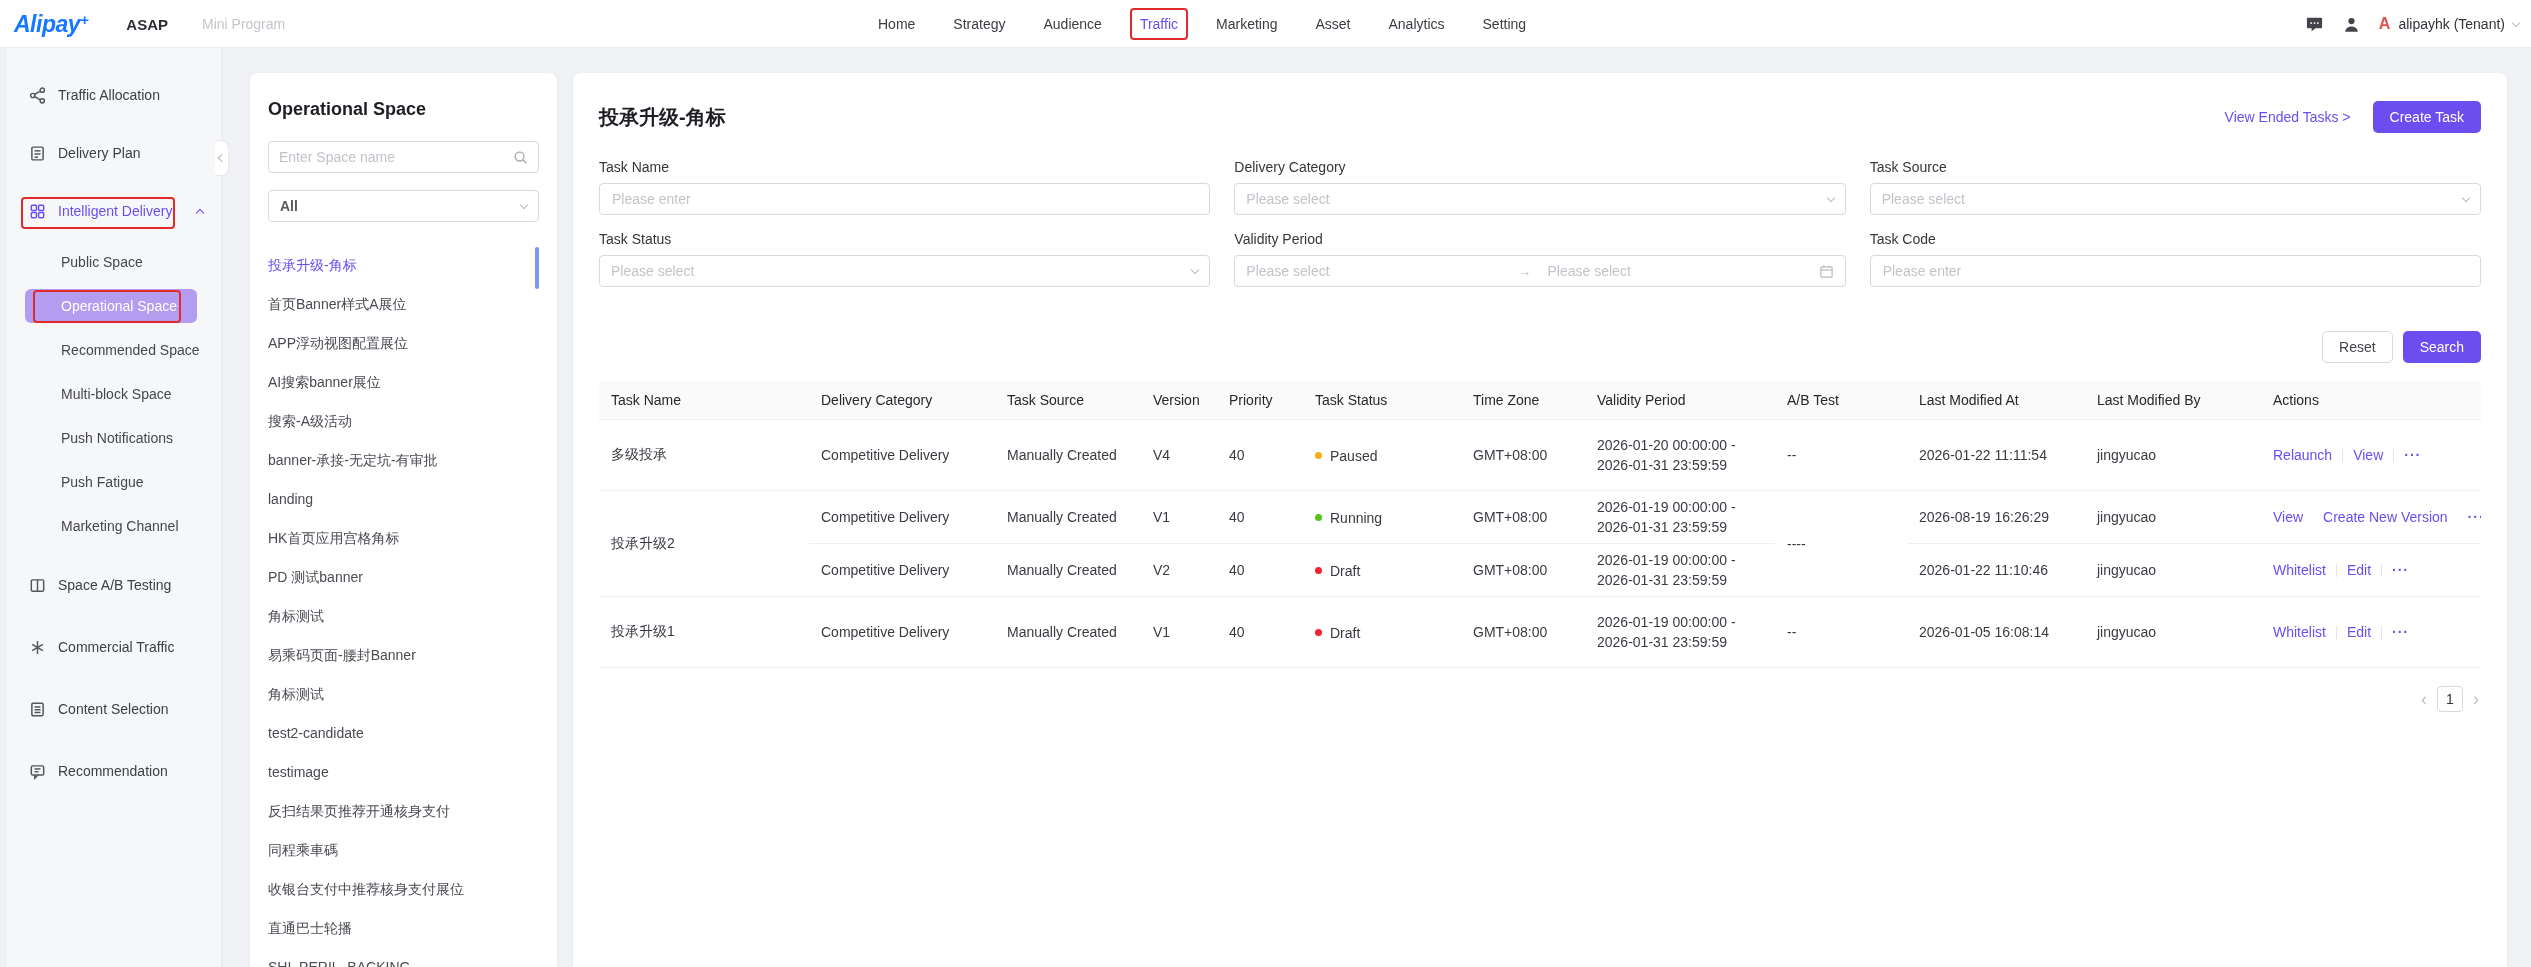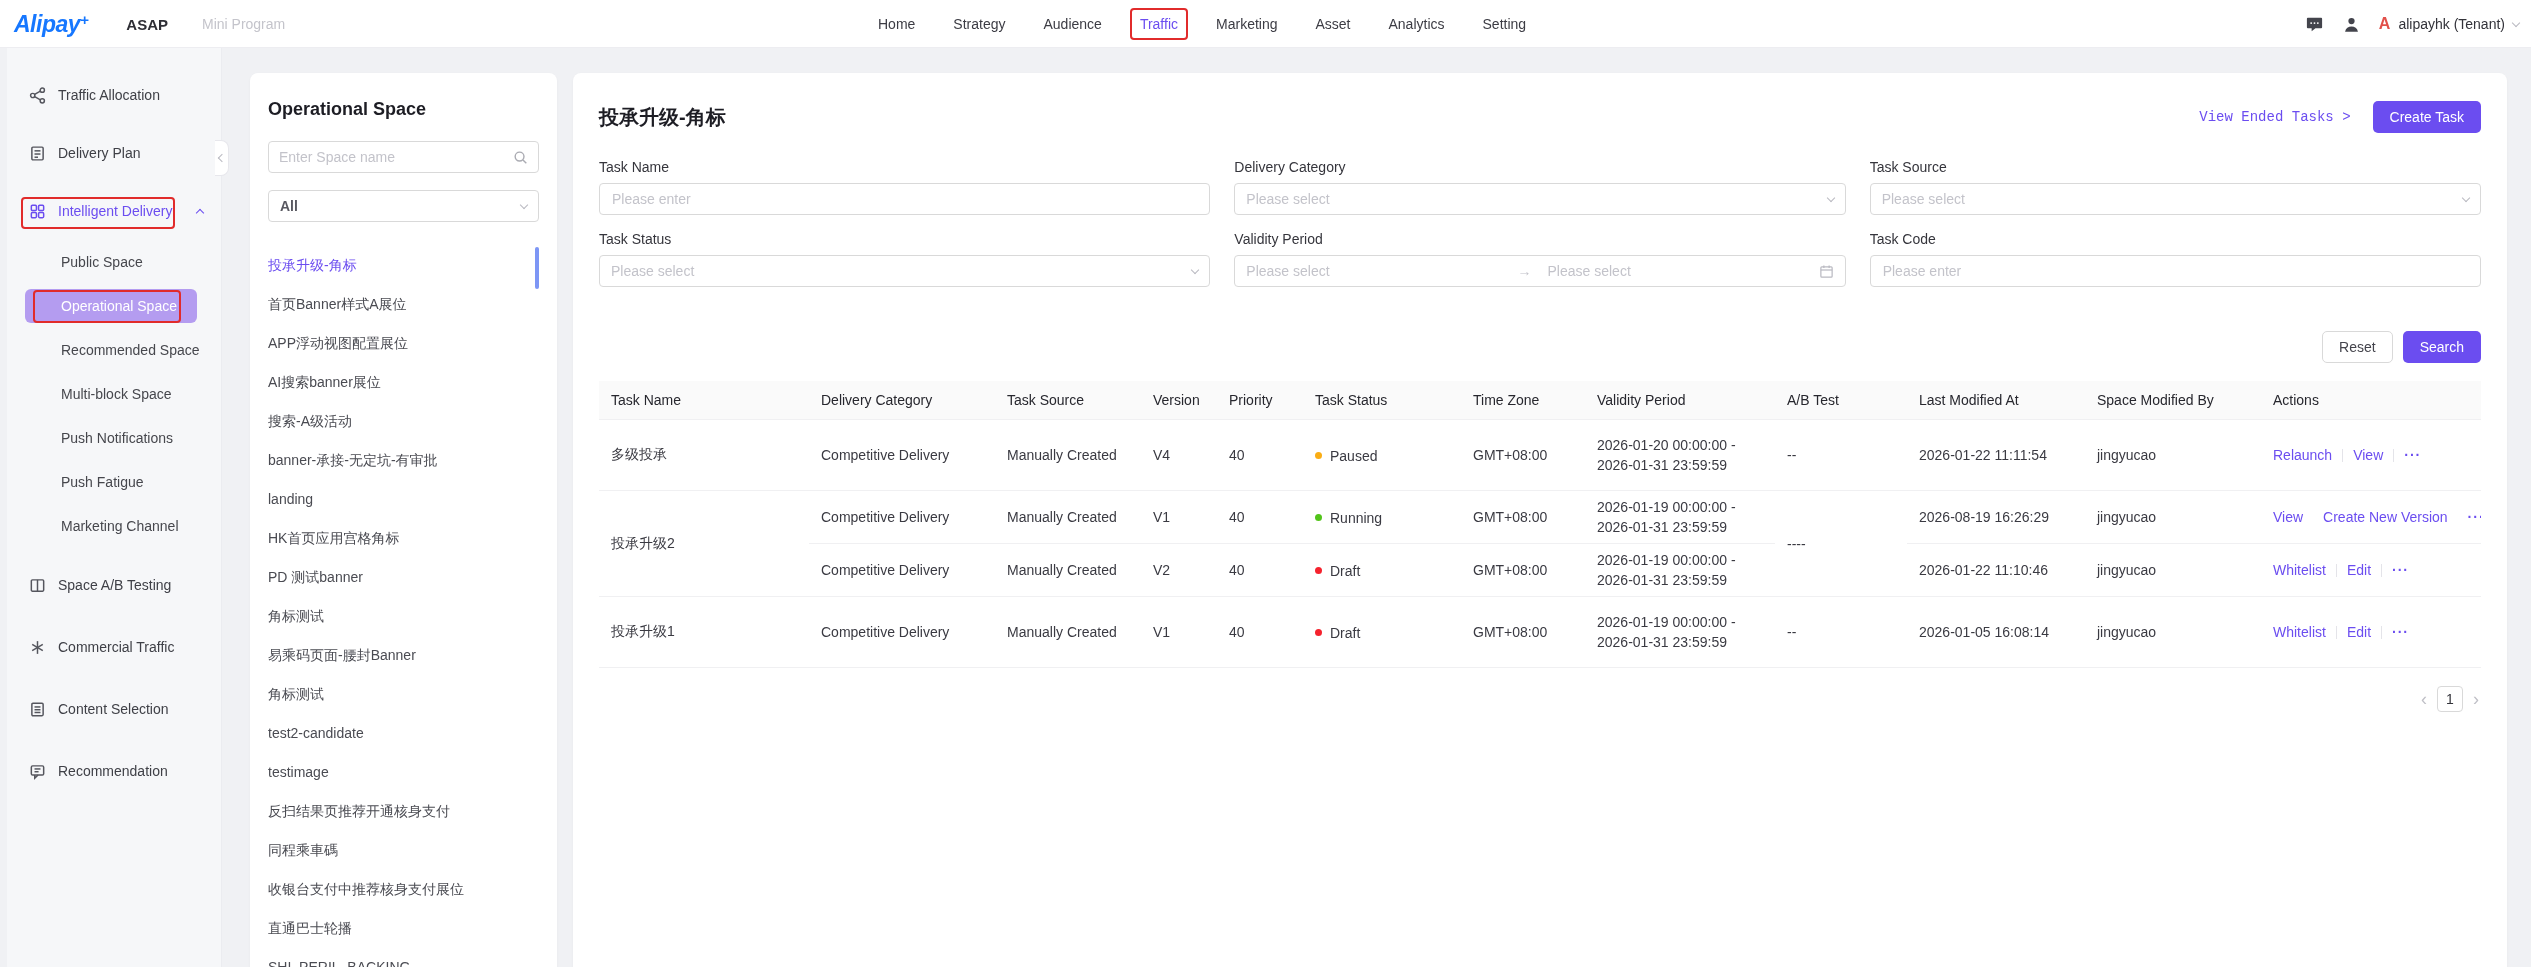--- a/index.html
+++ b/index.html
@@ -60,21 +60,21 @@
   .panel .select { margin-top:17px;font-weight:bold; }
   .space-list { margin-top:24px; position:relative; }
   .space-item { height:39px; line-height:39px; font-size:14px; color:#4a4b52; white-space:nowrap; overflow:hidden; text-overflow:ellipsis; cursor:pointer; padding-right:12px; }
   .space-item.sel { color:#6B4DF0; }
   .list-thumb { position:absolute; right:0; top:1px; width:4px; height:42px; border-radius:2px; background:#7D96F5; }
 
   
   .main { left:573px; top:73px; right:24px; bottom:-12px; padding:28px 26px 0; }
   .main-header { display:flex; align-items:center; }
   .main-title { font-size:20px; font-weight:bold; color:#1d1d24; flex:1; }
-  .view-ended { color:#6B4DF0; font-size:14px; margin-right:22px; cursor:pointer; white-space:nowrap;font-family:Liberation Mono, monospace; }
+  .view-ended { color:#6B4DF0; font-size:14px; margin-right:22px; cursor:pointer; white-space:nowrap; }
   .btn { height:32px; border-radius:5px; font-size:14px; display:inline-flex; align-items:center; justify-content:center; padding:0 16px; cursor:pointer; border:1px solid transparent; white-space:nowrap; }
   .btn.primary { background:#6B4DF0; color:#fff; }
   .btn.default { background:#fff; border-color:#d9d9d9; color:#44444c; }
 
   .filters { margin-top:26px; display:grid; grid-template-columns:1fr 1fr 1fr; column-gap:24px; row-gap:16px; }
   .f-label { font-size:14px; color:#35353c; display:block; margin-bottom:8px; }
   .input { width:100%; height:32px; border:1px solid #d9d9d9; border-radius:4px; padding:0 12px; font:inherit; font-size:14px; color:#3a3a42; outline:none; }
   .input::placeholder { color:#c3c3ca; }
   .range { height:32px; border:1px solid #d9d9d9; border-radius:4px; display:flex; align-items:center; padding:0 11px; background:#fff; cursor:pointer; }
   .range .ph { color:#c3c3ca; font-size:14px; }
@@ -352,21 +352,21 @@
         <th>Task Name</th>
         <th>Delivery Category</th>
         <th>Task Source</th>
         <th>Version</th>
         <th>Priority</th>
         <th>Task Status</th>
         <th>Time Zone</th>
         <th>Validity Period</th>
         <th>A/B Test</th>
         <th>Last Modified At</th>
-        <th>Space Modified By</th>
+        <th>Last Modified By</th>
         <th>Actions</th>
       </tr>
     </thead>
     <tbody>
 
       <tr>
         <td>多级投承</td>
         <td>Competitive Delivery</td>
         <td>Manually Created</td>
         <td>V4</td>

